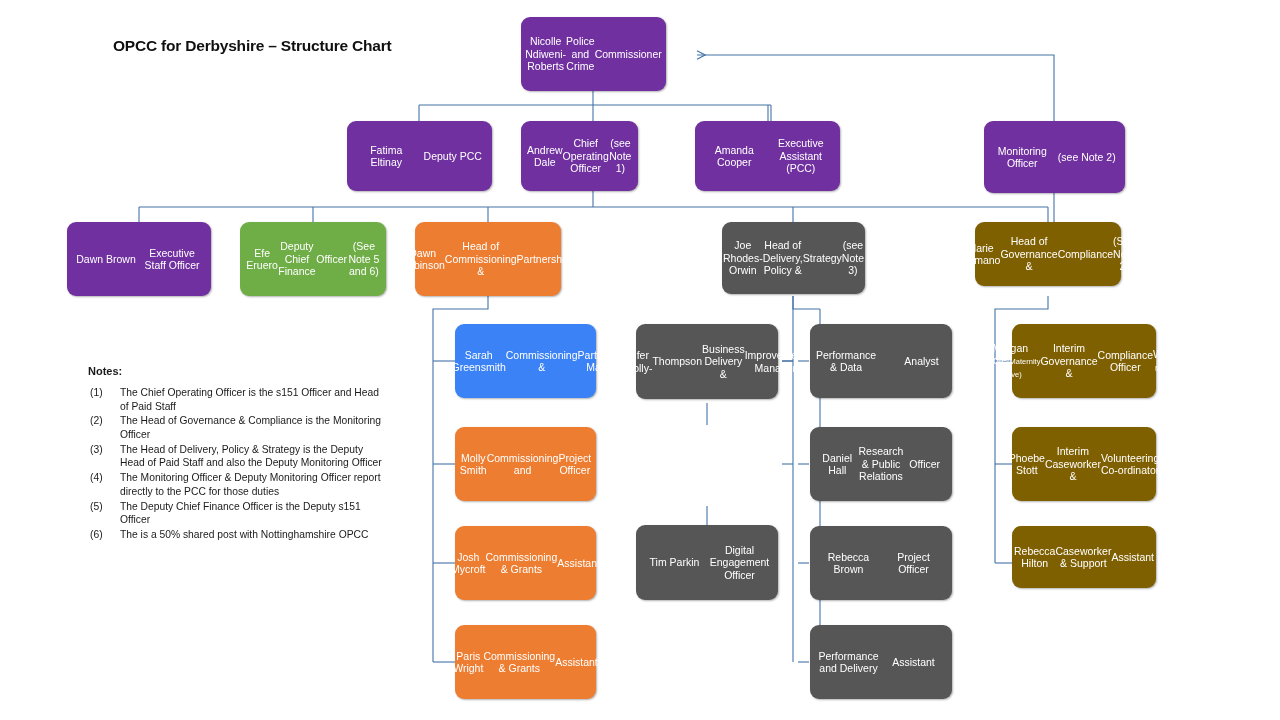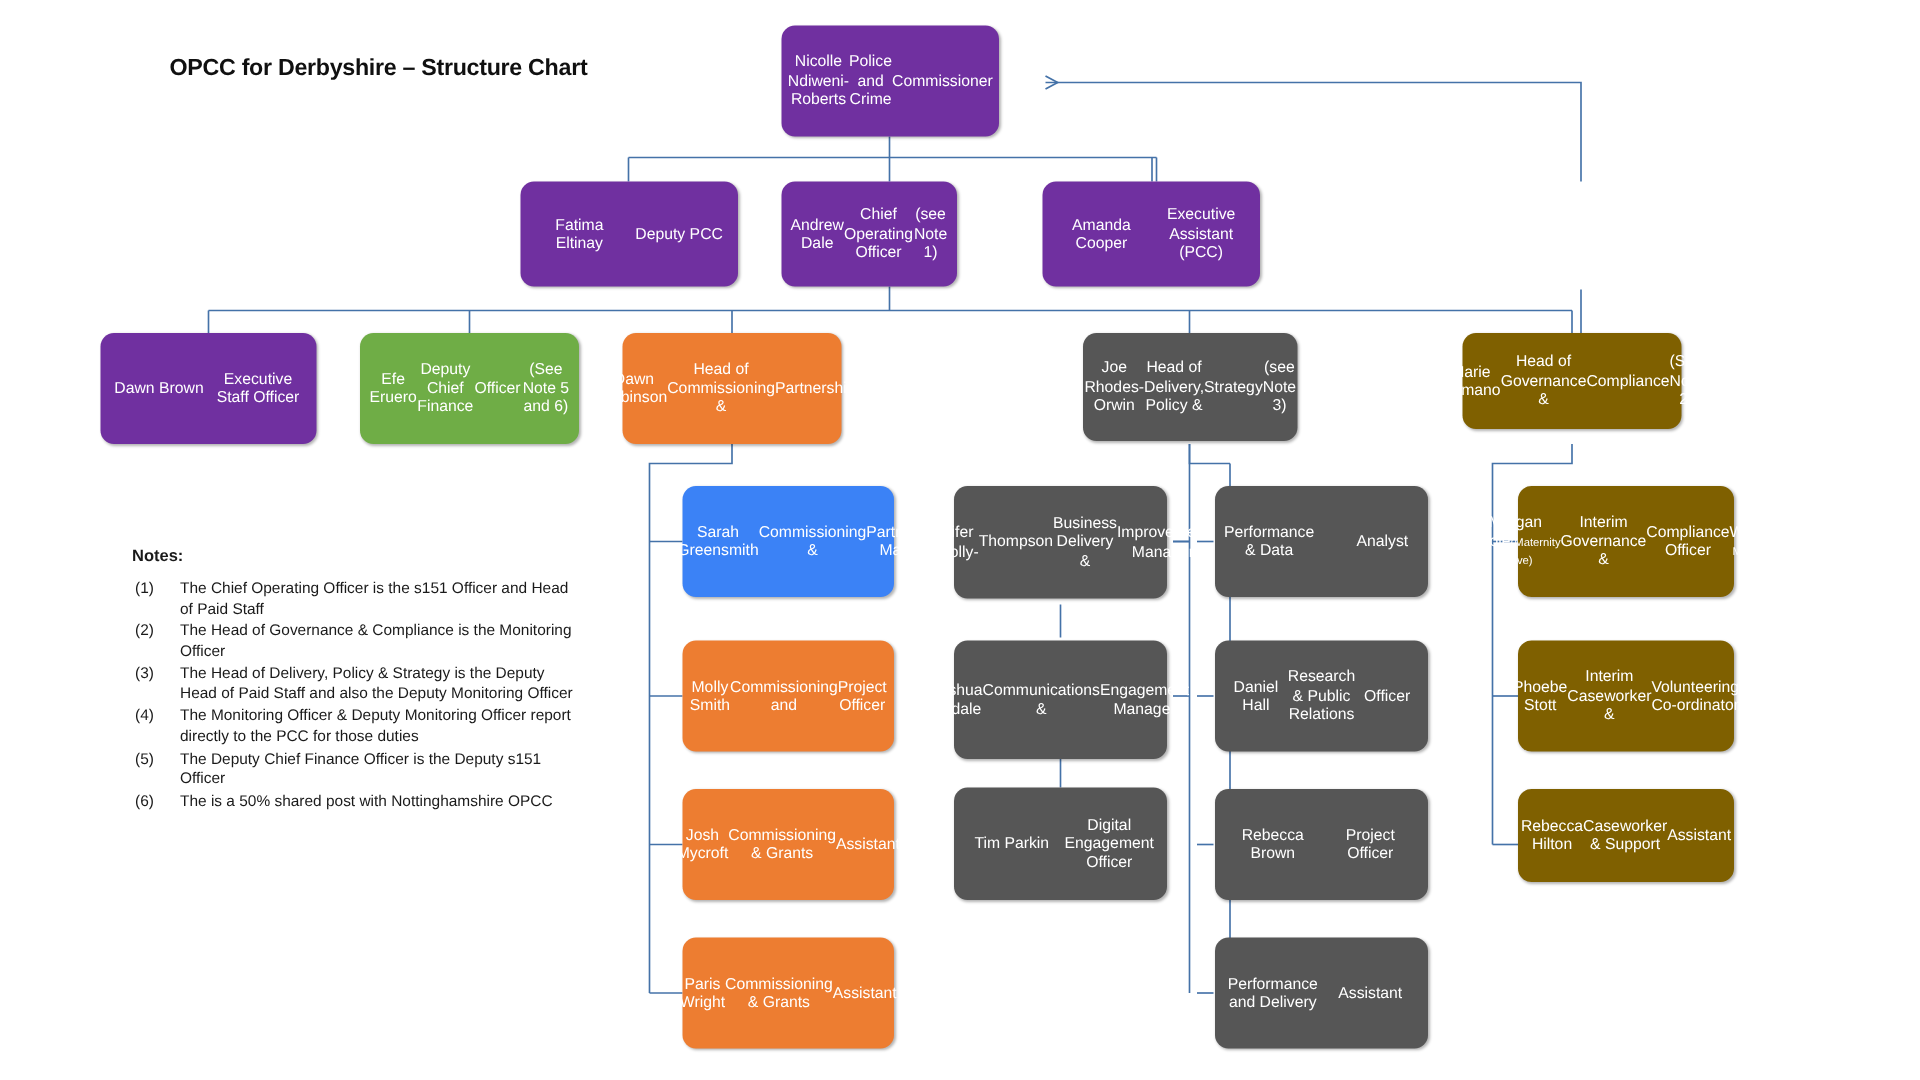--- a/index.html
+++ b/index.html
@@ -175,20 +175,25 @@
     <span class="gap"></span>
     <span class="ln">(see Note 1)</span>
   </div>
 
   <div class="node c-purple" style="left: 695px; top: 121px; width: 145px; height: 70px; background: rgb(112, 48, 160); color: rgb(255, 255, 255);">
     <span class="ln">Amanda Cooper</span>
     <span class="gap"></span>
     <span class="ln">Executive Assistant (PCC)</span>
   </div>
 
+  <div class="node c-purple" style="left: 984px; top: 121px; width: 141px; height: 72px; background: rgb(112, 48, 160); color: rgb(255, 255, 255);">
+    <span class="ln">Monitoring Officer</span>
+    <span class="gap"></span>
+    <span class="ln">(see Note 2)</span>
+  </div>
 
   <div class="node c-purple" style="left: 67px; top: 222px; width: 144px; height: 74px; background: rgb(112, 48, 160); color: rgb(255, 255, 255);">
     <span class="ln">Dawn Brown</span>
     <span class="ln">Executive Staff Officer</span>
   </div>
 
   <div class="node c-green" style="left: 240px; top: 222px; width: 146px; height: 74px; background: rgb(111, 173, 70); color: rgb(255, 255, 255);">
     <span class="ln">Efe Eruero</span>
     <span class="ln">Deputy Chief Finance</span>
     <span class="ln">Officer</span>
@@ -244,25 +249,20 @@
     <span class="ln">Assistant</span>
   </div>
 
   <div class="node c-grey" style="left: 636px; top: 324px; width: 142px; height: 75px; background: rgb(86, 86, 86); color: rgb(255, 255, 255);">
     <span class="ln">Jennifer Connolly-</span>
     <span class="ln">Thompson</span>
     <span class="ln">Business Delivery &amp;</span>
     <span class="ln">Improvement Manager</span>
   </div>
 
-  <div class="node c-grey" style="left: 636px; top: 427px; width: 142px; height: 79px; background: rgb(86, 86, 86); color: rgb(255, 255, 255);">
-    <span class="ln">Joshua Iredale</span>
-    <span class="ln">Communications &amp;</span>
-    <span class="ln">Engagement Manager</span>
-  </div>
 
   <div class="node c-grey" style="left: 636px; top: 525px; width: 142px; height: 75px; background: rgb(86, 86, 86); color: rgb(255, 255, 255);">
     <span class="ln">Tim Parkin</span>
     <span class="ln">Digital Engagement Officer</span>
   </div>
 
   <div class="node c-grey" style="left: 810px; top: 324px; width: 142px; height: 74px; background: rgb(86, 86, 86); color: rgb(255, 255, 255); gap: 21px;">
     <span class="ln">Performance &amp; Data</span>
     <span class="ln">Analyst</span>
   </div>

